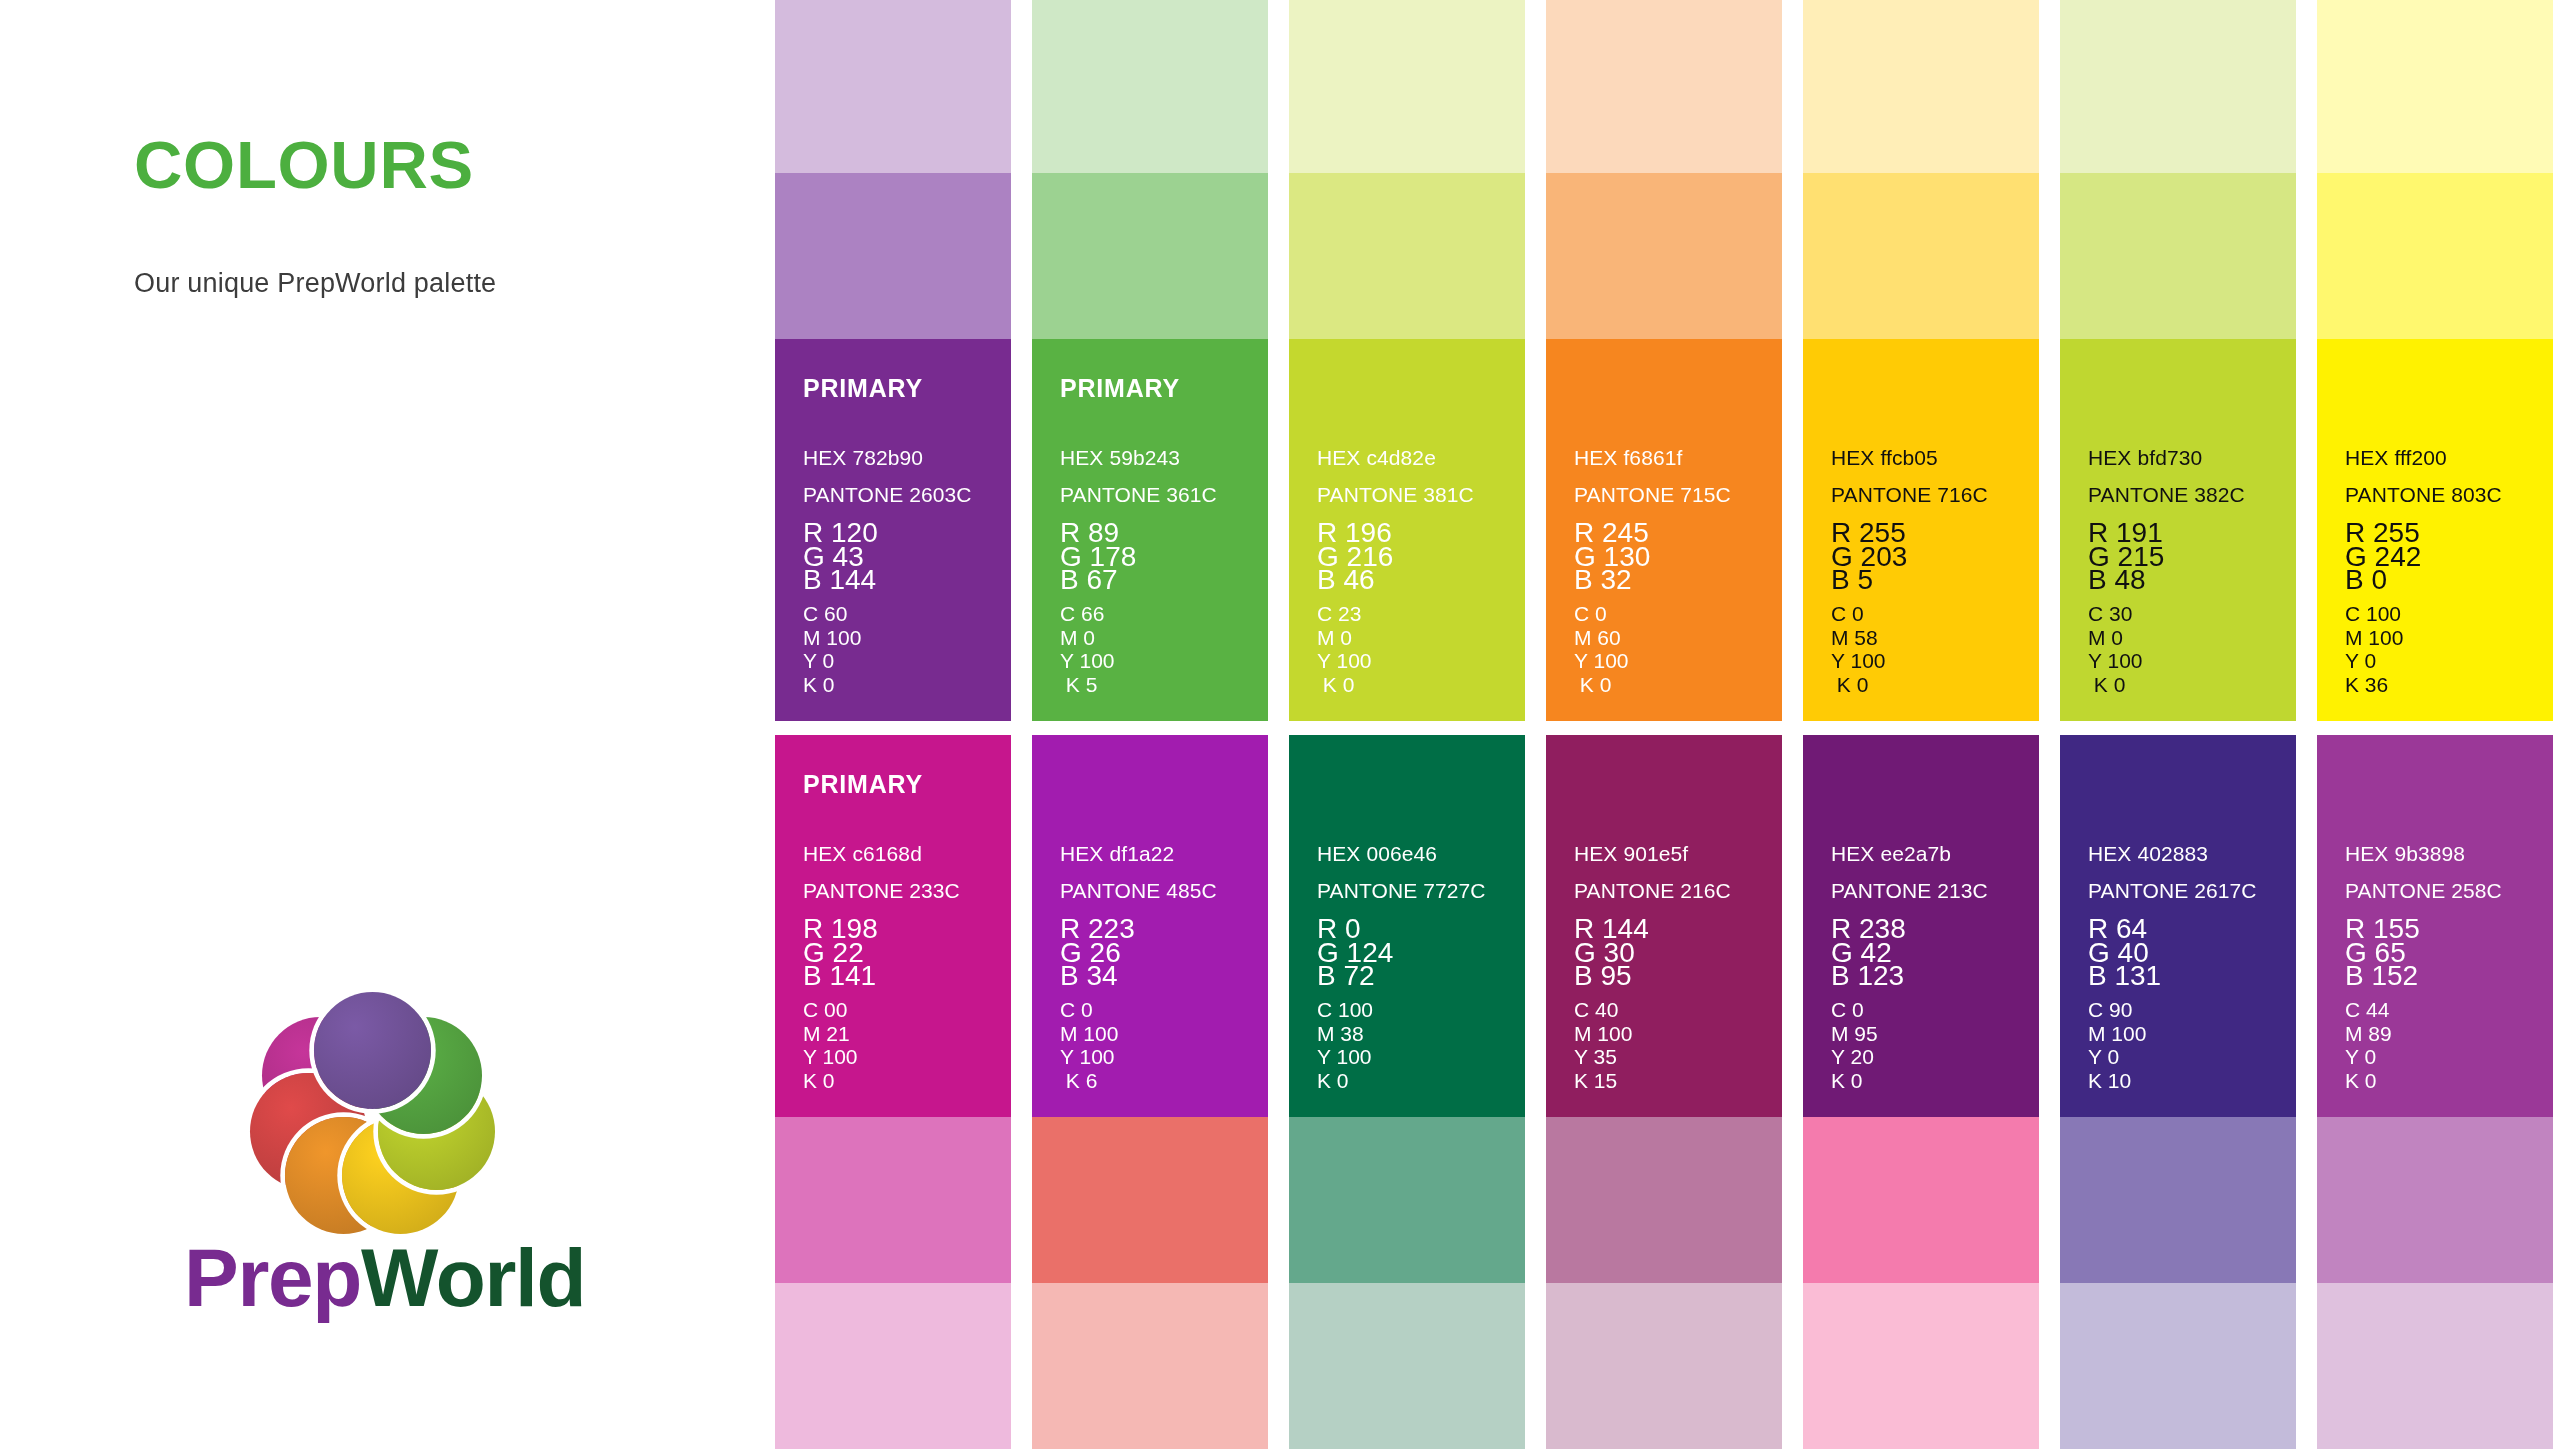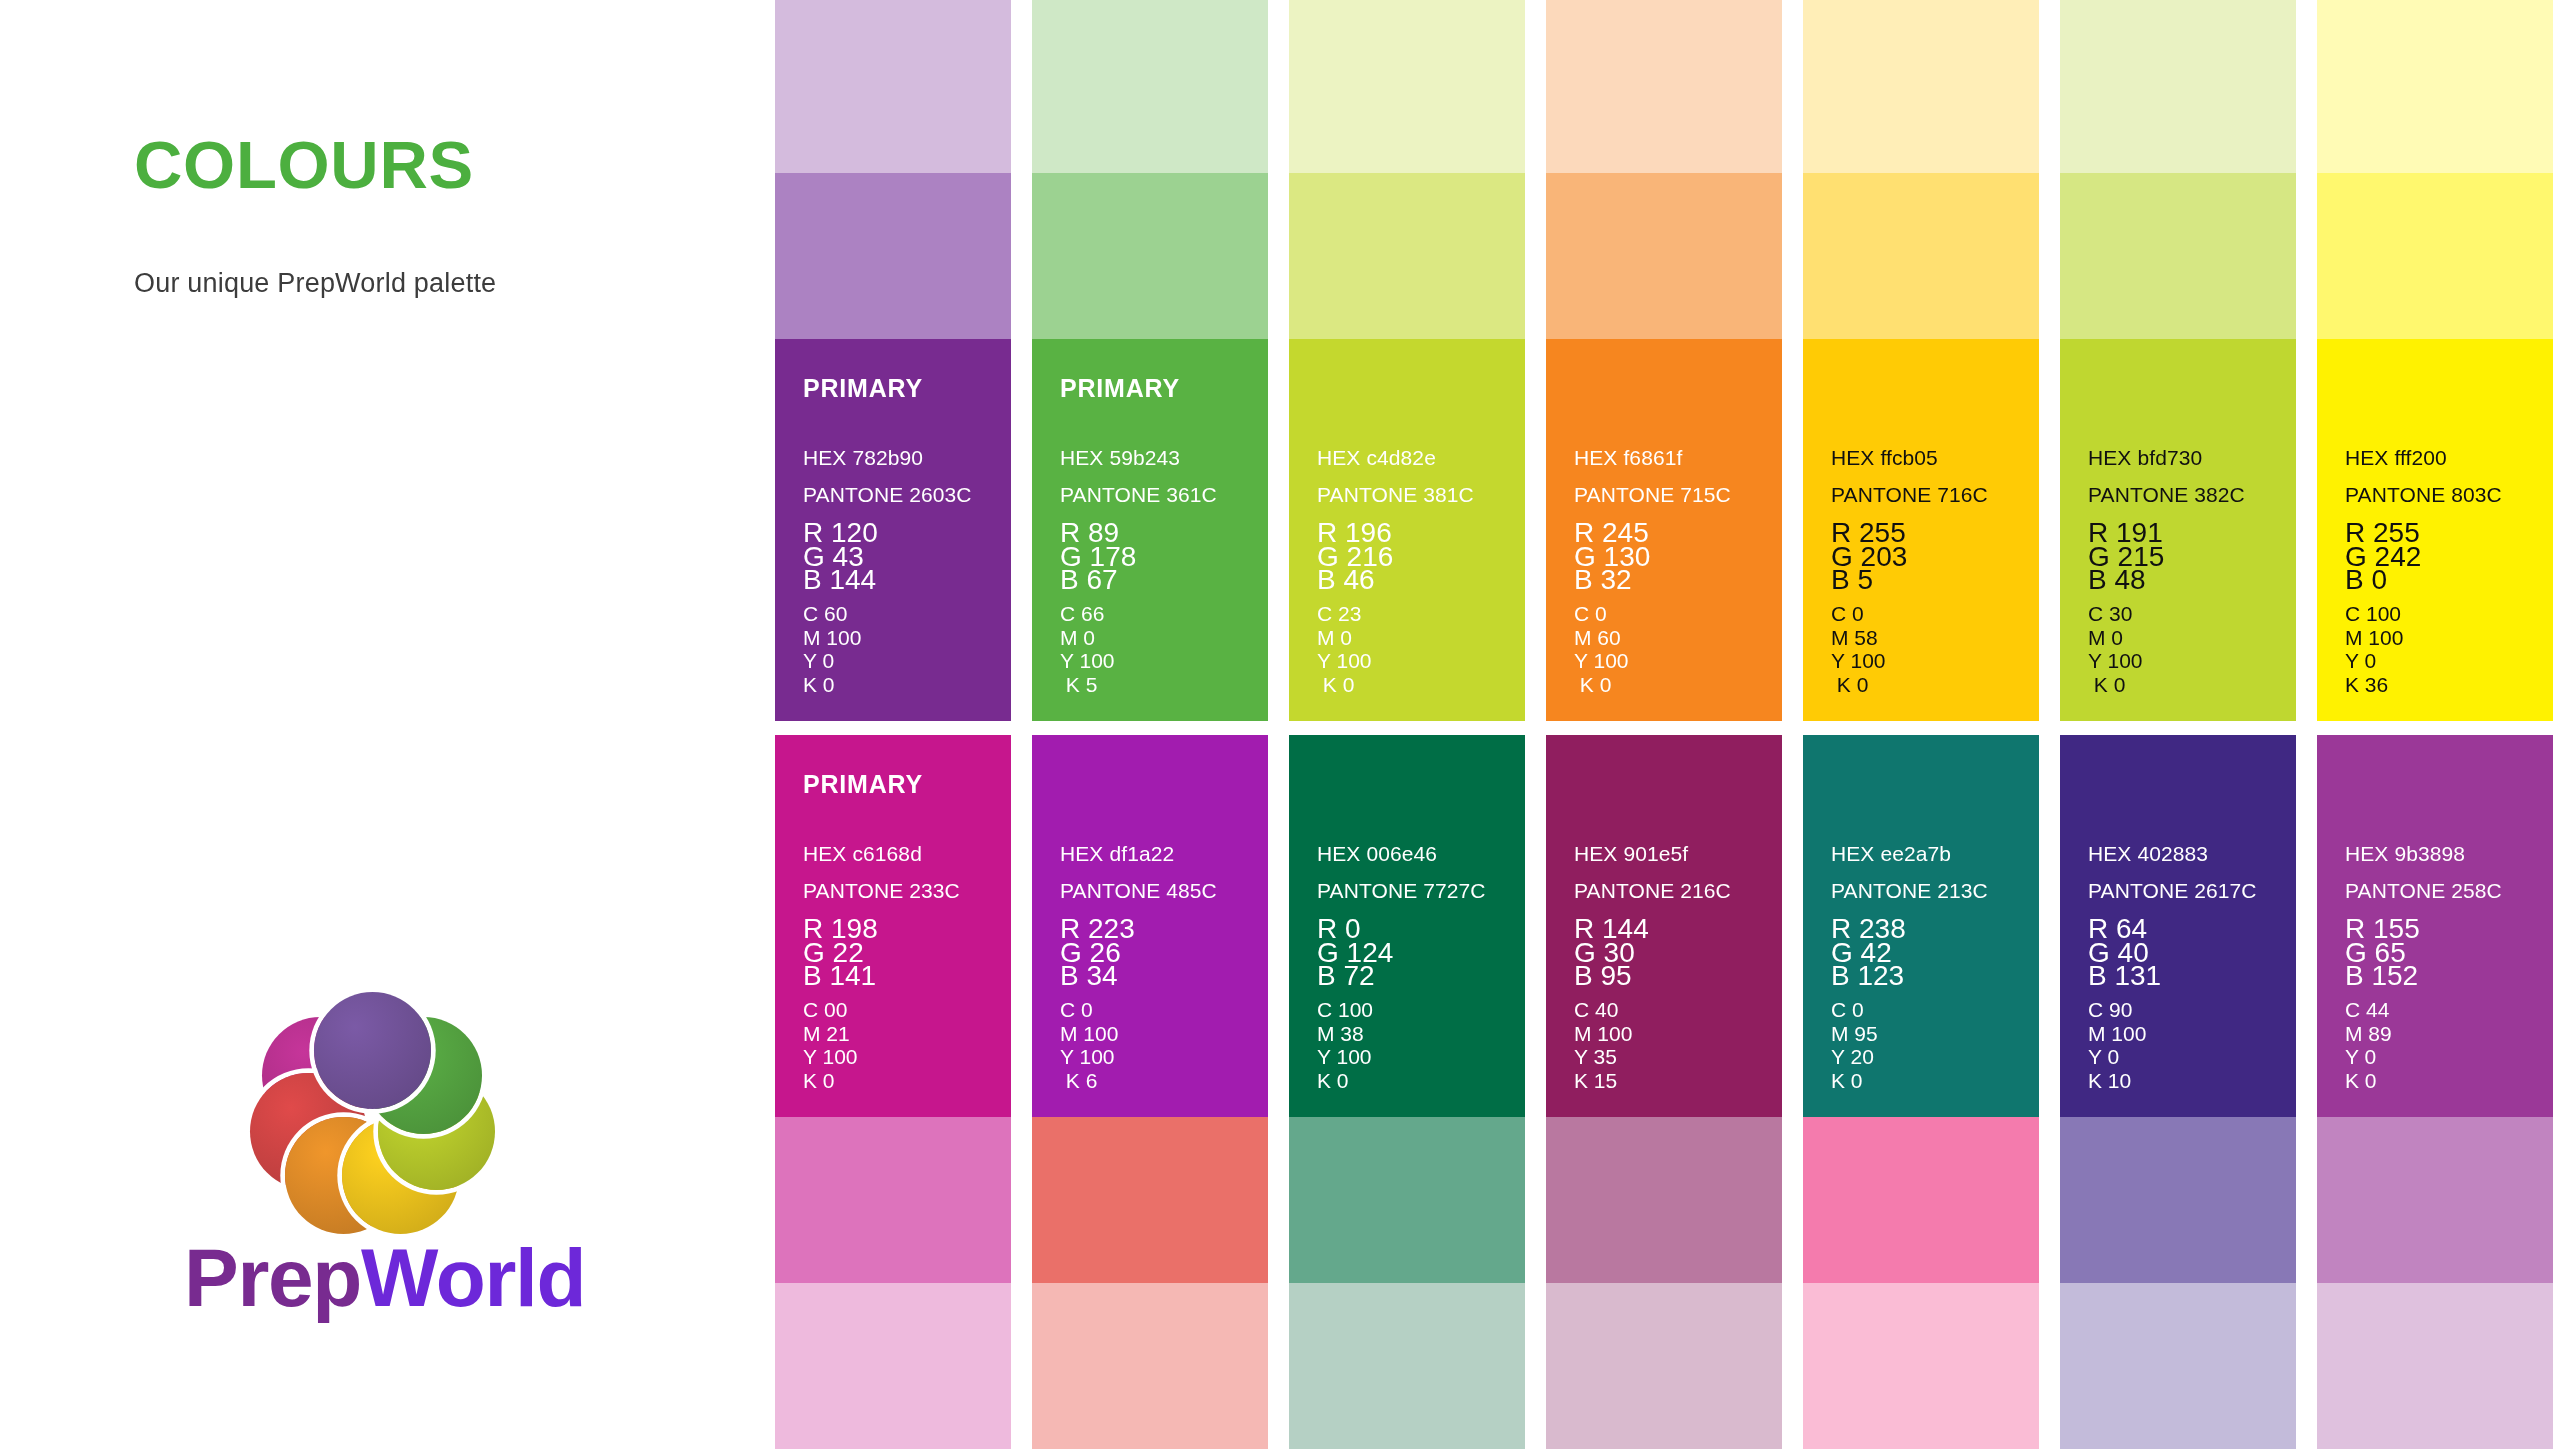--- a/index.html
+++ b/index.html
@@ -38,21 +38,21 @@
     position:absolute; width:117px; height:117px; border-radius:50%;
   }
   #logo-wordmark {
     position:absolute; left:0; top:254px; width:376px;
     text-align:center;
     font-size:82px; font-weight:700; line-height:1;
     letter-spacing:-1.3px;
     white-space:nowrap;
   }
   #logo-wordmark .prep  { color:#782b90; }
-  #logo-wordmark .world { color:#6d28d9; }
+  #logo-wordmark .world { color:#14532d; }
 
   
   #palette { position:absolute; left:775px; top:0; width:1801px; height:1430px; }
   .col {
     position:absolute; top:0; width:236px; height:1449px;
   }
   .band { position:absolute; left:0; width:100%; }
 
   .tint-a  { top:0px;    height:173px; }   
   .tint-b  { top:173px;  height:166px; }   
@@ -290,21 +290,21 @@
             <div style="white-space: pre;">B 5</div>
           </div>
           <div class="cmyk-block">
             <div style="white-space: pre;">C 0</div>
             <div style="white-space: pre;">M 58</div>
             <div style="white-space: pre;">Y 100</div>
             <div style="white-space: pre;"> K 0</div>
           </div>
         </div>
       </div>
-      <div class="band swatch2" style="background: #0f766e;">
+      <div class="band swatch2" style="background: #701a75;">
         <div class="swatch-body on-dark">
           <div class="hexline">HEX ee2a7b</div>
           <div class="pantoneline">PANTONE 213C</div>
           <div class="rgb-block">
             <div style="white-space: pre;">R 238</div>
             <div style="white-space: pre;">G 42</div>
             <div style="white-space: pre;">B 123</div>
           </div>
           <div class="cmyk-block">
             <div style="white-space: pre;">C 0</div>

